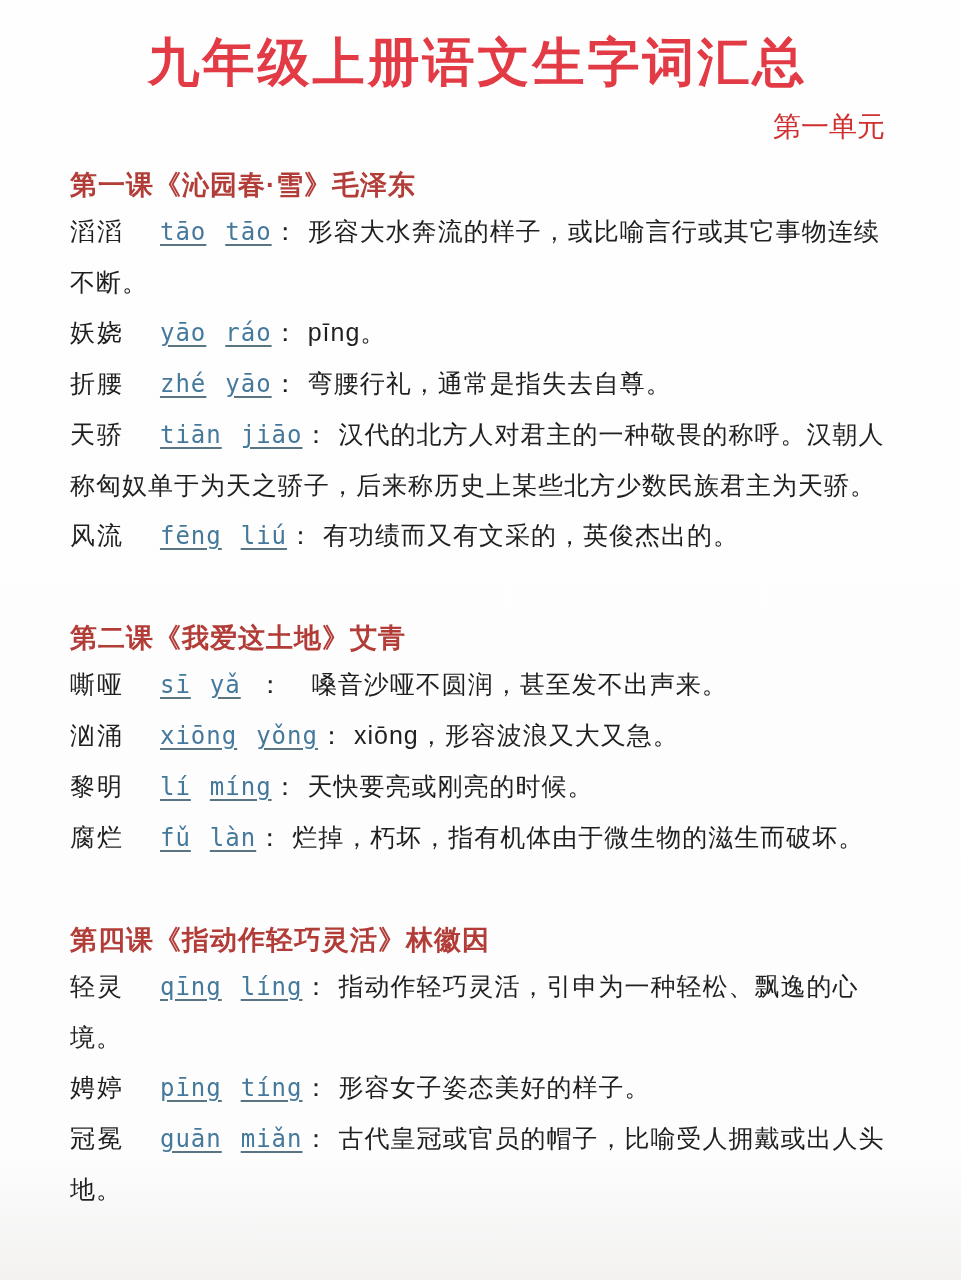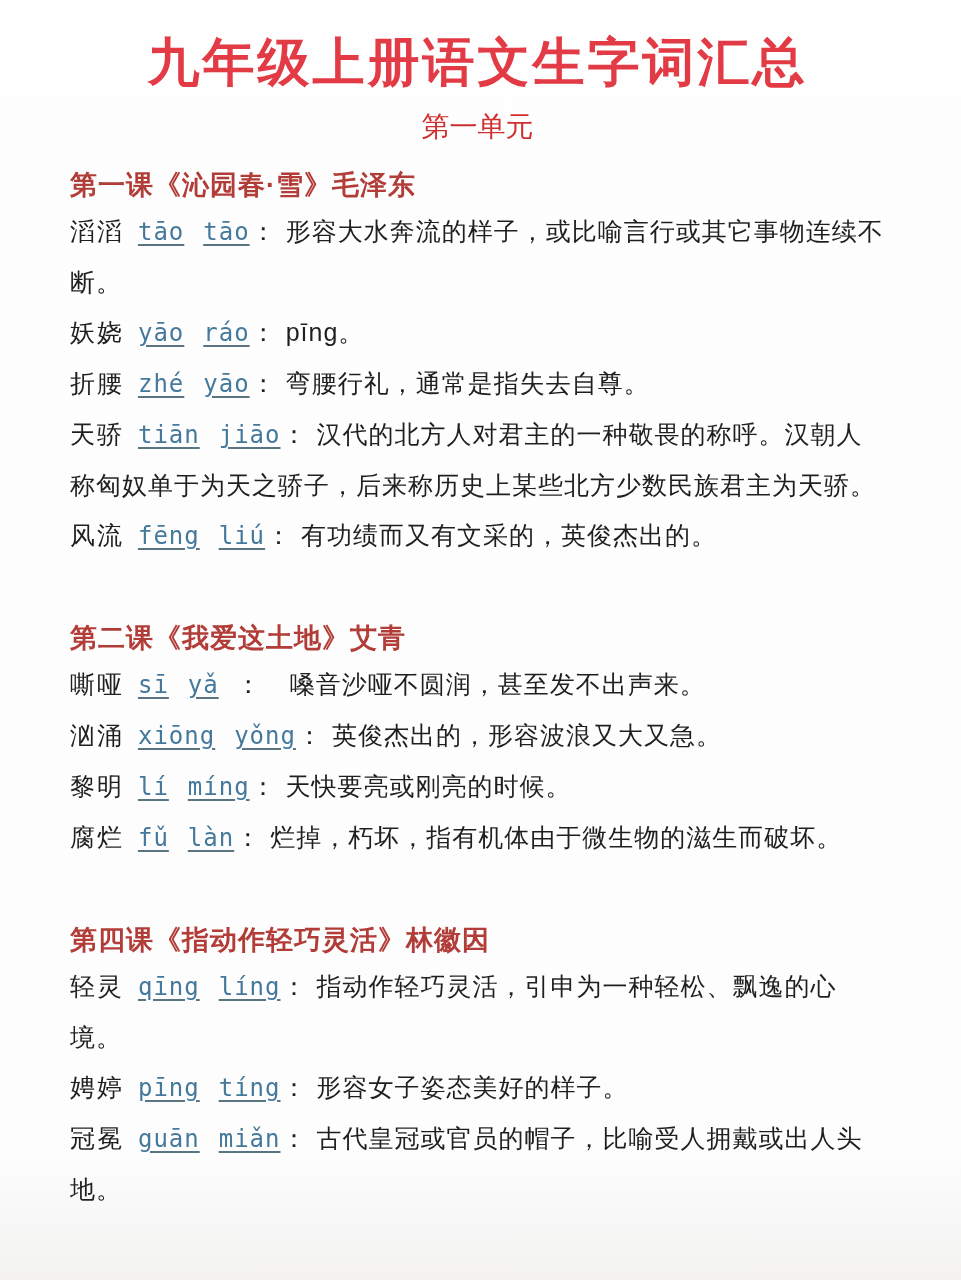--- a/index.html
+++ b/index.html
@@ -24,21 +24,21 @@
     margin: 0 0 16px 0;
     text-align: center;
     font-size: 52px;
     line-height: 64px;
     font-weight: bold;
     letter-spacing: 3px;
     color: #e23b45;
   }
   .unit-subtitle {
     margin: 0 0 20px 0;
-    text-align: center;
+    text-align: right;
     font-size: 28px;
     line-height: 34px;
     font-weight: normal;
     color: #cf2f2f;
     font-family: "Liberation Serif", serif;
   }
   .section {
     margin: 0 0 56px 0;
   }
   .section:last-child {
@@ -53,21 +53,21 @@
     letter-spacing: 1px;
   }
   .entry {
     margin: 0;
     font-size: 25px;
     line-height: 50px;
     color: #1f1f1f;
     letter-spacing: 1px;
   }
   .word {
-    margin-right: 6px;
+    margin-right: 28px;
     letter-spacing: 2px;
   }
   .py {
     font-family: "DejaVu Sans Mono", "Liberation Mono", monospace;
     font-size: 24px;
     color: #45799c;
     text-decoration: underline;
     text-decoration-color: #5a7482;
     text-underline-offset: 4px;
     margin-right: 11px;
@@ -133,21 +133,21 @@
 
     <p class="entry">
       <span class="word">嘶哑</span>
       <span class="py">sī</span>
       <span class="py last">yǎ</span><span class="colon wide">：</span><span class="definition">嗓音沙哑不圆润，甚至发不出声来。</span>
     </p>
 
     <p class="entry">
       <span class="word">汹涌</span>
       <span class="py">xiōng</span>
-      <span class="py last">yǒng</span><span class="colon">：</span><span class="definition">英俊杰出的，形容波浪又大又急。</span>
+      <span class="py last">yǒng</span><span class="colon">：</span><span class="definition">xiōng，形容波浪又大又急。</span>
     </p>
 
     <p class="entry">
       <span class="word">黎明</span>
       <span class="py">lí</span>
       <span class="py last">míng</span><span class="colon">：</span><span class="definition">天快要亮或刚亮的时候。</span>
     </p>
 
     <p class="entry">
       <span class="word">腐烂</span>

